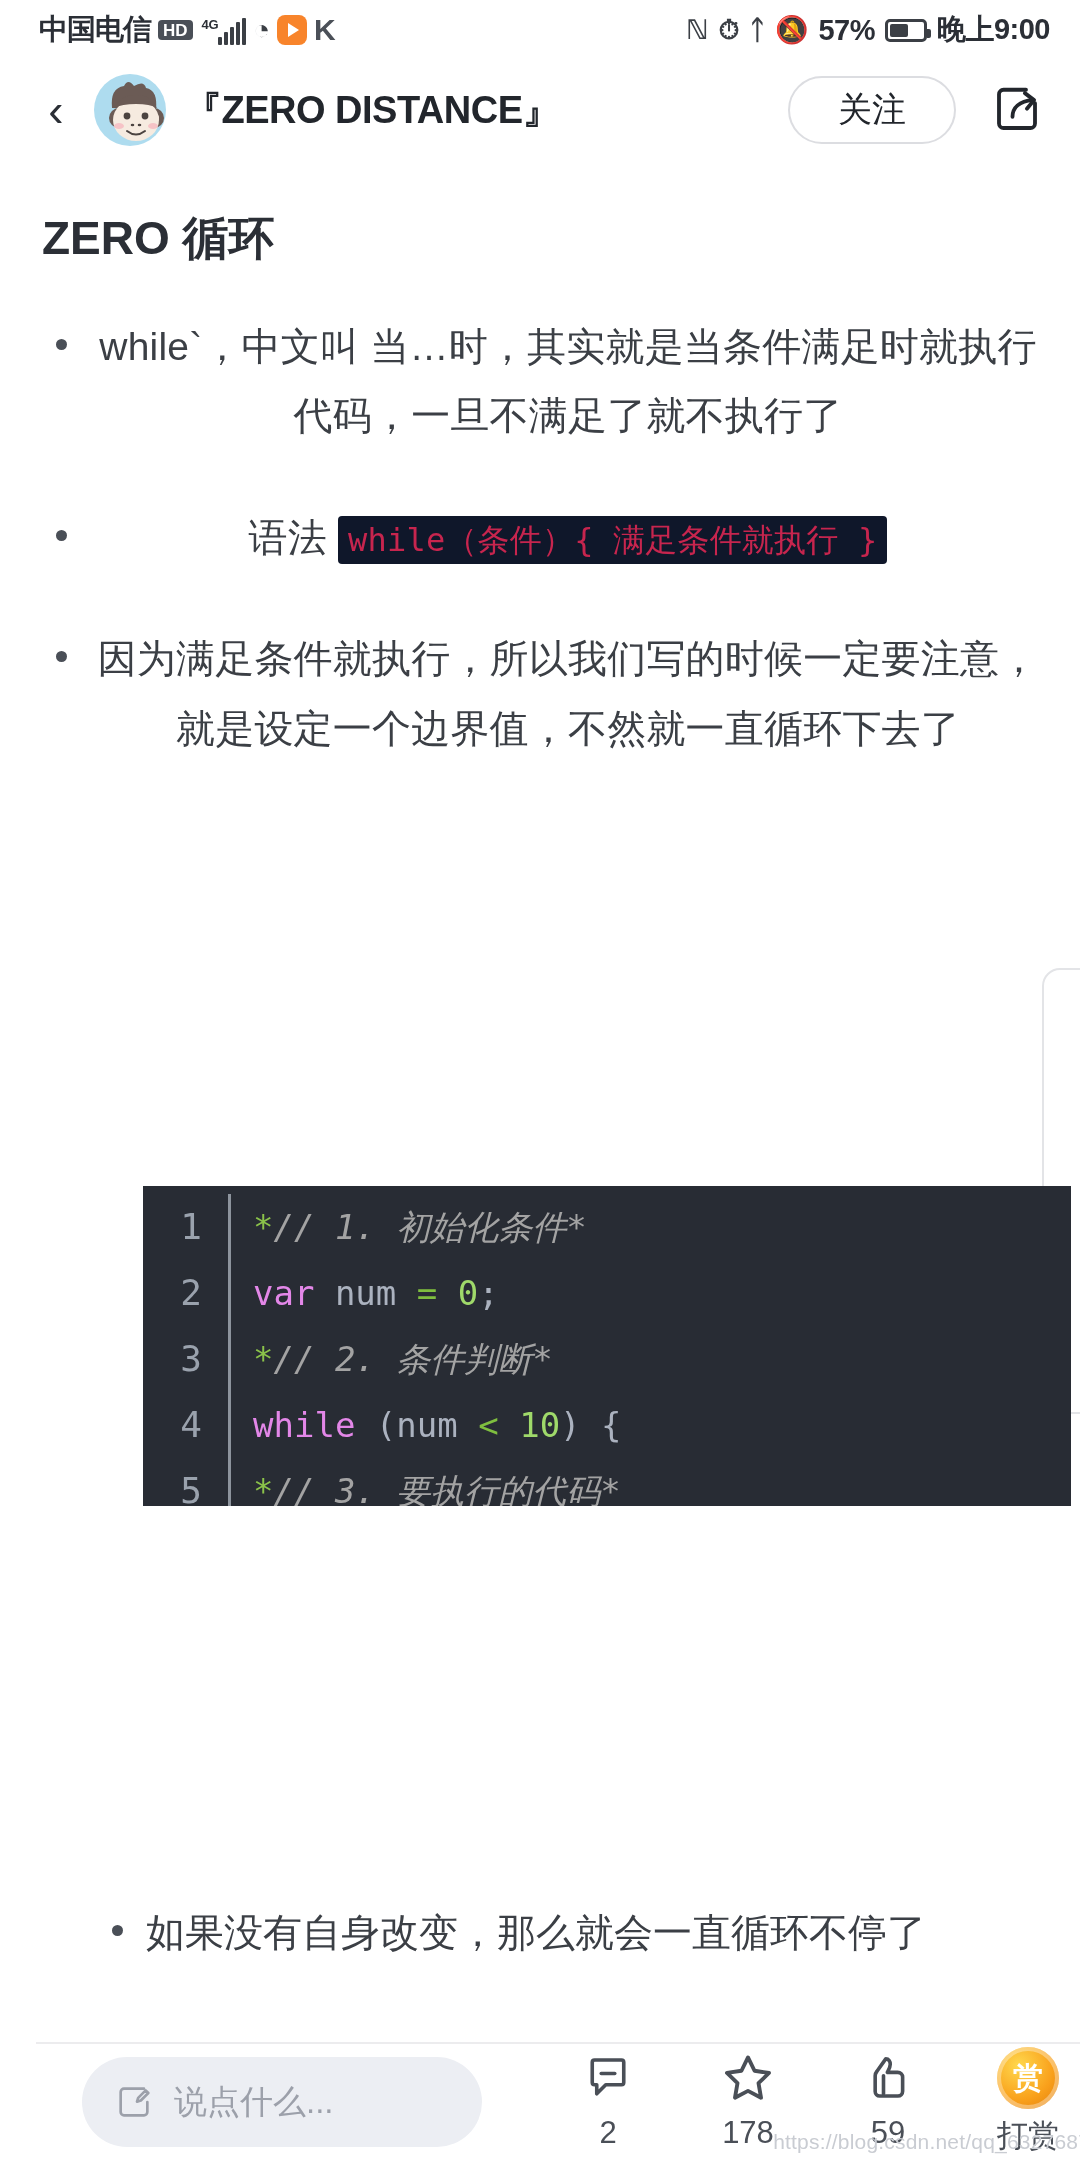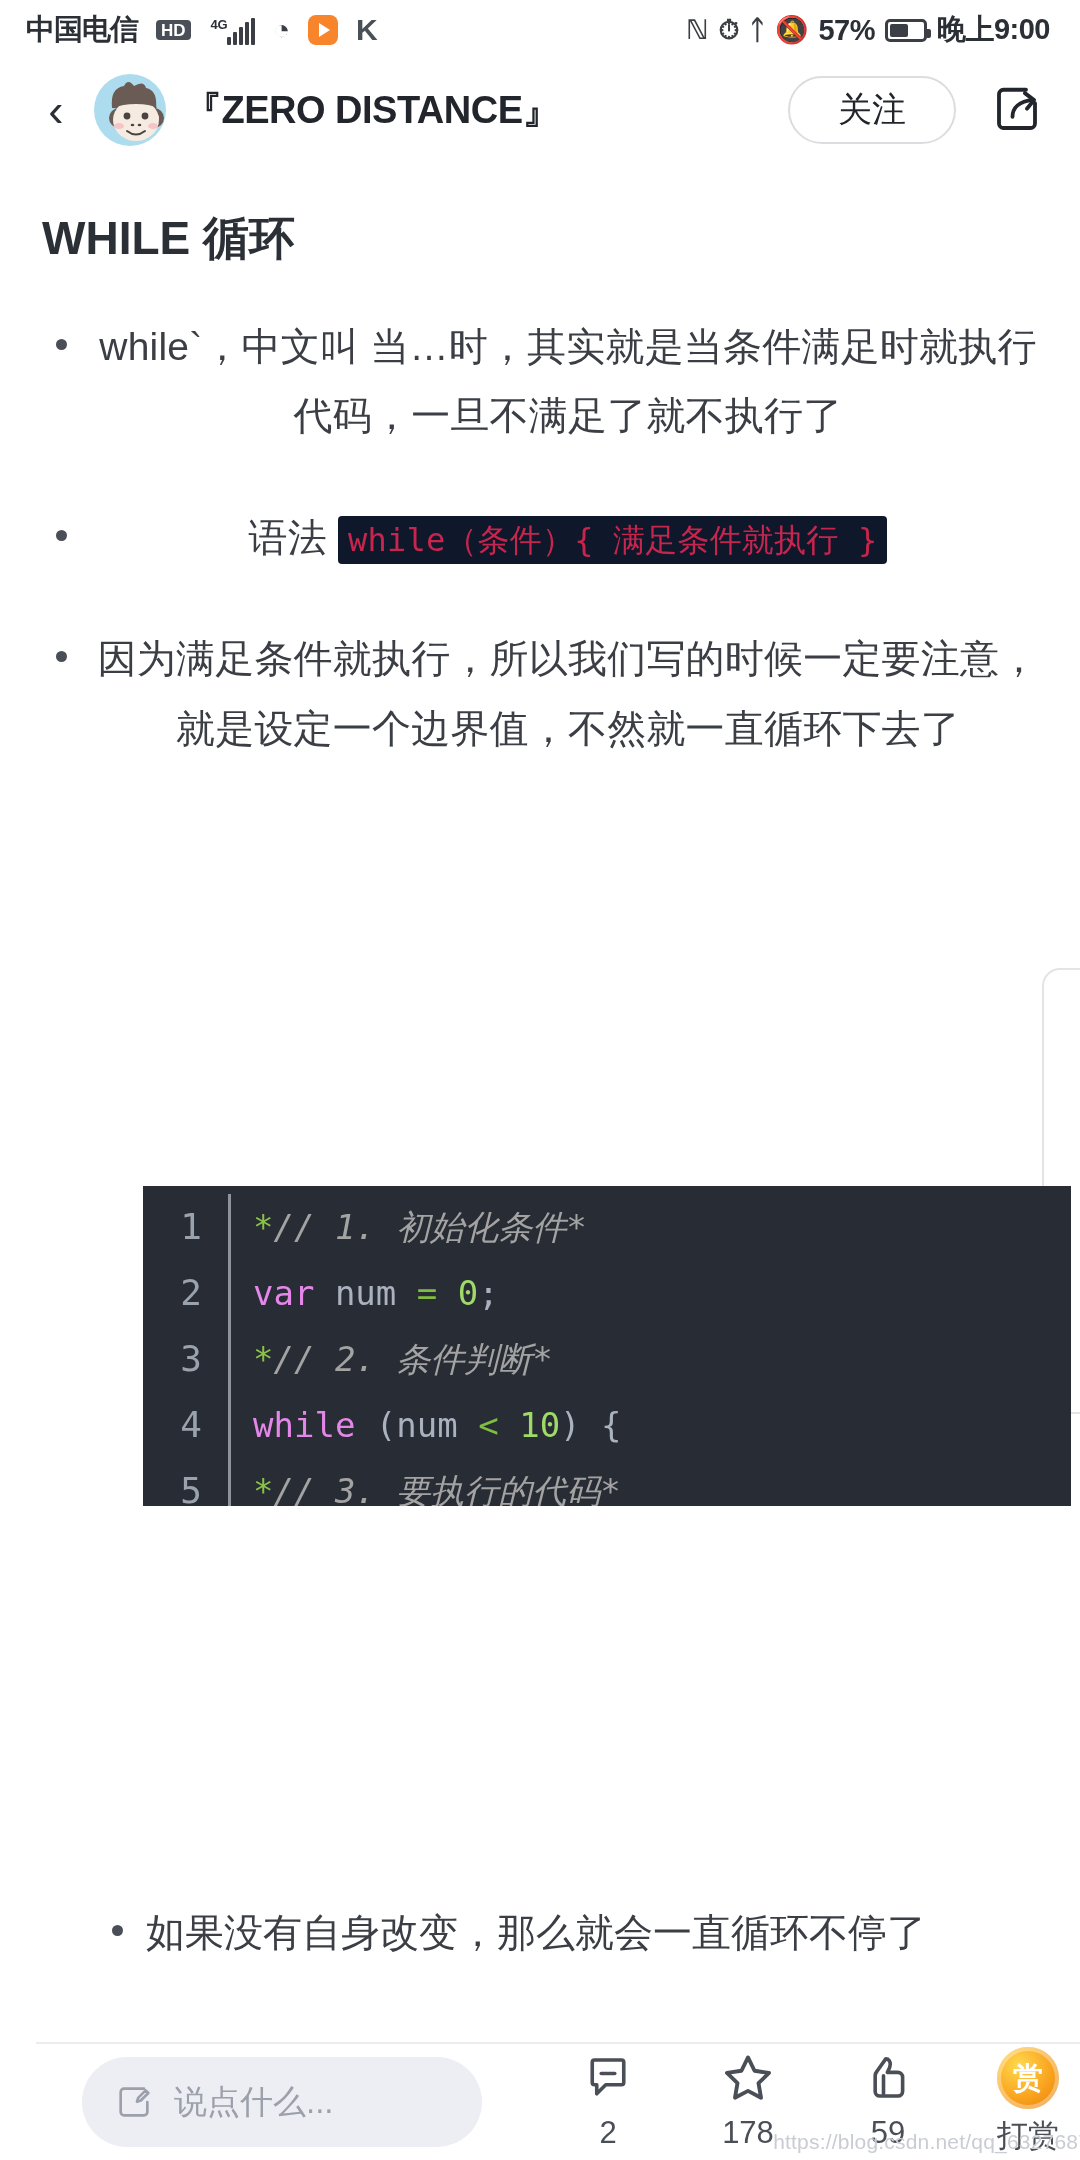--- a/index.html
+++ b/index.html
@@ -11,21 +11,21 @@
   }
 
   
   .statusbar{
     height:60px; width:100%;
     display:flex; align-items:center;
     padding:0 30px 0 26px;
     font-size:29px; font-weight:700; color:#2b2f36;
     letter-spacing:-0.3px;
   }
-  .sb-left{ display:flex; align-items:center; gap:18px; }
+  .sb-left{ display:flex; align-items:center; gap:7px;margin-left:13px; }
   .sb-right{ margin-left:auto; display:flex; align-items:center; gap:10px; }
   .carrier{ font-size:29px; font-weight:700; letter-spacing:-1px; }
   .hd-badge{
     background:#4a4f57; color:#fff; font-size:17px; font-weight:700;
     border-radius:4px; padding:2px 5px 1px; line-height:1.05;
     letter-spacing:0;
   }
   .sig-wrap{ display:flex; align-items:flex-end; gap:2px; height:30px; position:relative;}
   .g4{ font-size:13px; font-weight:700; line-height:1; position:relative; top:-14px; left:2px;text-align:right; }
   .bars{ display:flex; align-items:flex-end; gap:2px; height:26px; }
@@ -251,21 +251,21 @@
   <div class="share-btn">
     <svg width="54" height="54" viewBox="0 0 24 24" fill="none" stroke="#22262c" stroke-width="1.7" stroke-linecap="round" stroke-linejoin="round">
       <path d="M16 3H6a2 2 0 0 0-2 2v13a2 2 0 0 0 2 2h12a2 2 0 0 0 2-2V9"></path>
       <path d="M10 15c0-4 3-7 9-7.4"></path>
       <path d="M15.5 4.5 19.6 7.6 16.4 11.4"></path>
     </svg>
   </div>
 </div>
 
 <div class="article">
-  <div class="art-title">WHILE 循环</div>
+  <div class="art-title">ZERO 循环</div>
 
   <ul class="bullets">
     <li>
       <span>while`，中文叫 当…时，其实就是当条件满足时就执行代码，一旦不满足了就不执行了</span>
     </li>
     <li>
       <span>语法 </span><code class="inline">while（条件）{ 满足条件就执行 }</code>
     </li>
     <li>
       <span>因为满足条件就执行，所以我们写的时候一定要注意，就是设定一个边界值，不然就一直循环下去了</span>

